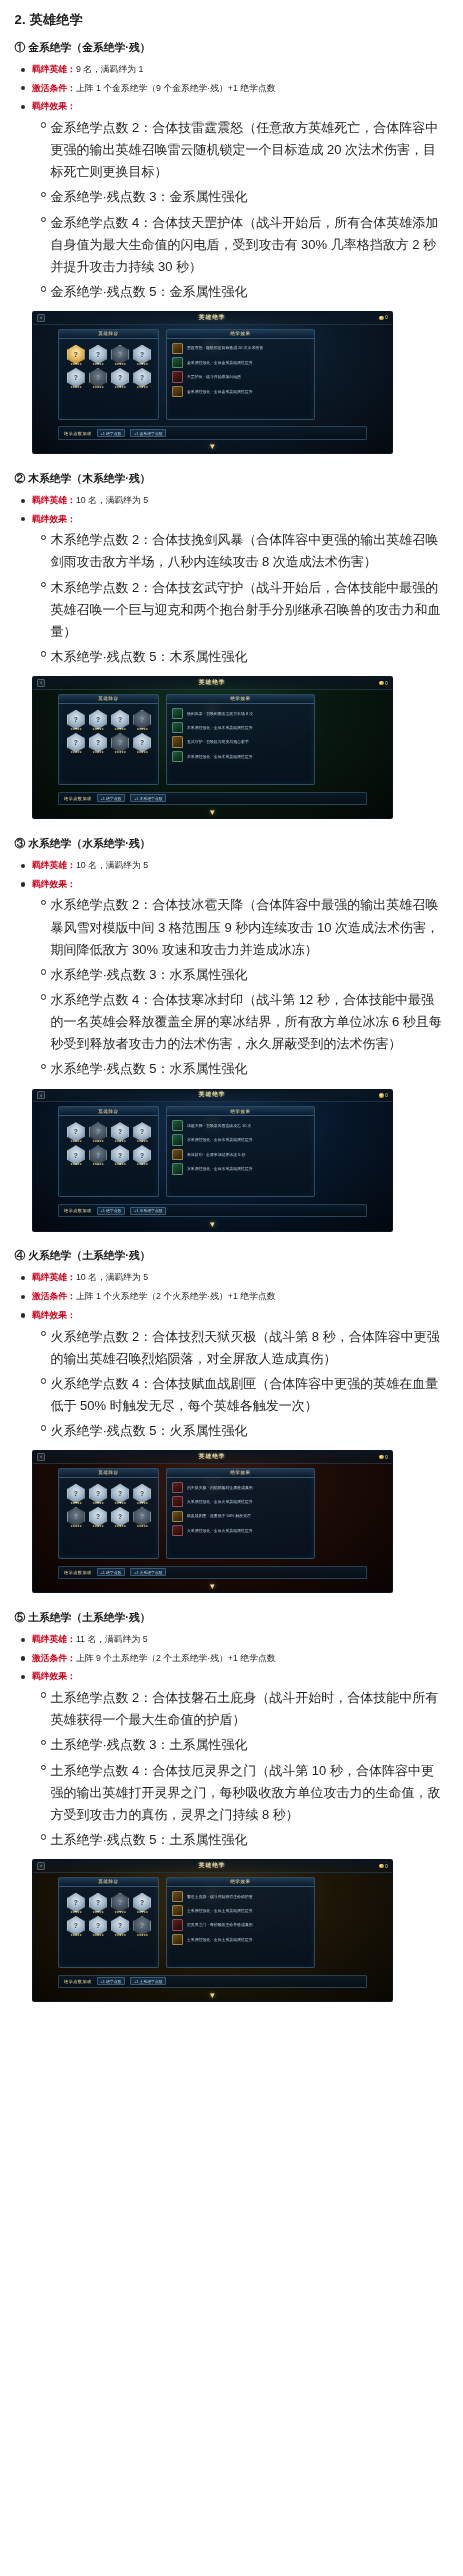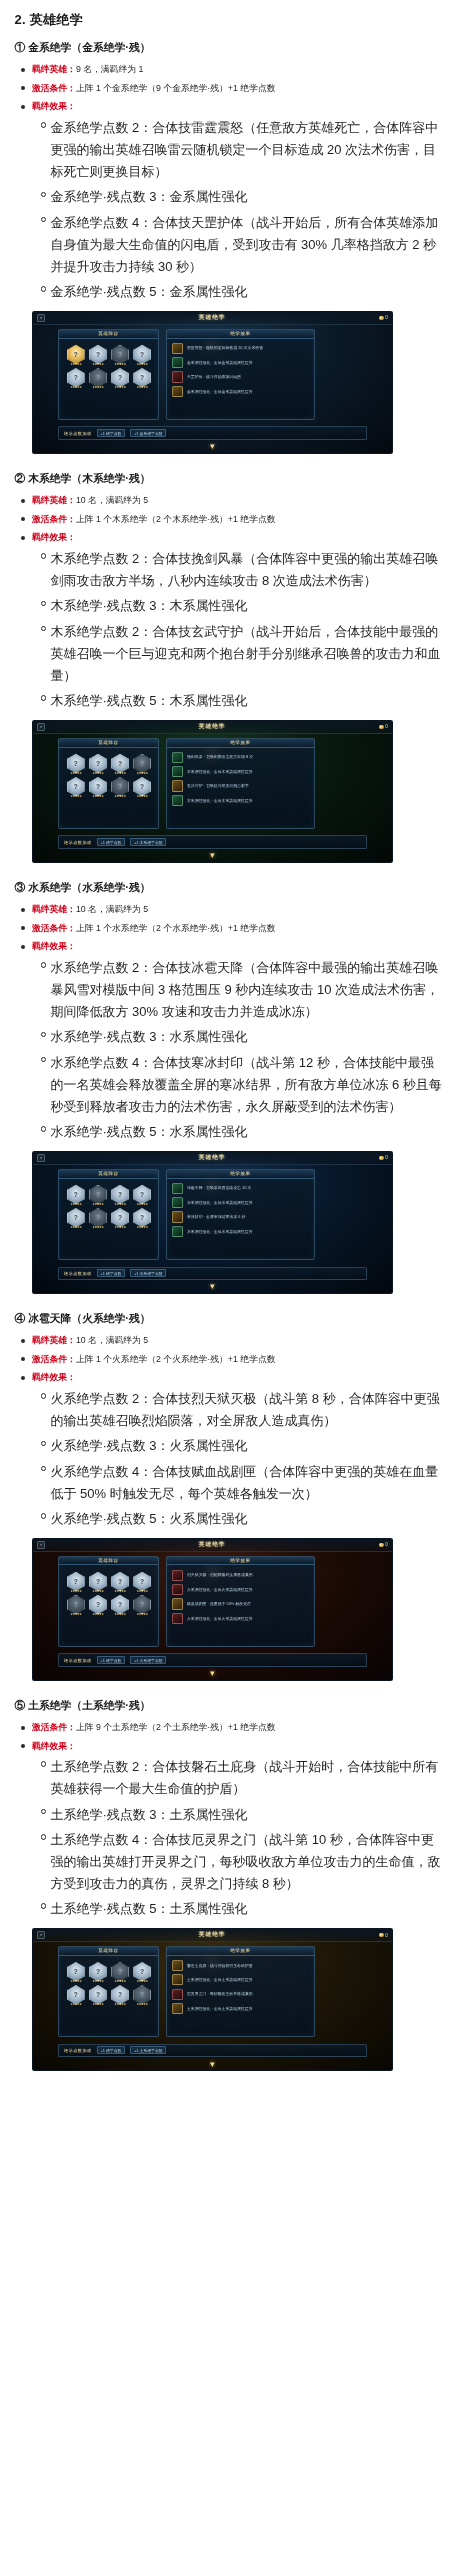--- a/index.html
+++ b/index.html
@@ -323,27 +323,23 @@
     </div>
   </div>
 
   <div class="section">
     <div class="section-title">② 木系绝学（木系绝学·残）</div>
     <ul class="bullets">
       <li class="lvl1">
         <span class="lbl">羁绊英雄：</span><span>10 名，满羁绊为 5</span>
       </li>
       <li class="lvl1">
-        <span class="lbl">激活条件：</span><span>上阵 1 个木系绝学（2 个木系绝学·残）+1 绝学点数</span>
-      </li>
-      <li class="lvl1">
         <span class="lbl">羁绊效果：</span>
         <ul class="sub">
           <li class="lvl2">木系绝学点数 2：合体技挽剑风暴（合体阵容中更强的输出英雄召唤剑雨攻击敌方半场，八秒内连续攻击 8 次造成法术伤害）</li>
-          <li class="lvl2">木系绝学·残点数 3：木系属性强化</li>
           <li class="lvl2">木系绝学点数 2：合体技玄武守护（战斗开始后，合体技能中最强的英雄召唤一个巨与迎克和两个抱台射手分别继承召唤兽的攻击力和血量）</li>
           <li class="lvl2">木系绝学·残点数 5：木系属性强化</li>
         </ul>
       </li>
     </ul>
     <div class="shot-wrap">
       <div class="shot wood">
         <div class="shot-topbar">
           <div class="shot-back">‹</div>
           <div class="shot-title">英雄绝学</div>
@@ -421,23 +417,20 @@
     </div>
   </div>
 
   <div class="section">
     <div class="section-title">③ 水系绝学（水系绝学·残）</div>
     <ul class="bullets">
       <li class="lvl1">
         <span class="lbl">羁绊英雄：</span><span>10 名，满羁绊为 5</span>
       </li>
       <li class="lvl1">
-        <span class="lbl">激活条件：</span><span>上阵 1 个水系绝学（2 个水系绝学·残）+1 绝学点数</span>
-      </li>
-      <li class="lvl1">
         <span class="lbl">羁绊效果：</span>
         <ul class="sub">
           <li class="lvl2">水系绝学点数 2：合体技冰雹天降（合体阵容中最强的输出英雄召唤暴风雪对模版中间 3 格范围压 9 秒内连续攻击 10 次造成法术伤害，期间降低敌方 30% 攻速和攻击力并造成冰冻）</li>
           <li class="lvl2">水系绝学·残点数 3：水系属性强化</li>
           <li class="lvl2">水系绝学点数 4：合体技寒冰封印（战斗第 12 秒，合体技能中最强的一名英雄会释放覆盖全屏的寒冰结界，所有敌方单位冰冻 6 秒且每秒受到释放者攻击力的法术伤害，永久屏蔽受到的法术伤害）</li>
           <li class="lvl2">水系绝学·残点数 5：水系属性强化</li>
         </ul>
       </li>
     </ul>
     <div class="shot-wrap">
@@ -513,33 +506,32 @@
           <span class="bb-label">绝学点数加成</span>
           <span class="bb-chip">+1 绝学点数</span>
           <span class="bb-chip">+1 水系绝学点数</span>
         </div>
         <div class="chev">▼</div>
       </div>
     </div>
   </div>
 
   <div class="section">
-    <div class="section-title">④ 冰雹天降（火系绝学·残）</div>
+    <div class="section-title">④ 火系绝学（土系绝学·残）</div>
     <ul class="bullets">
       <li class="lvl1">
         <span class="lbl">羁绊英雄：</span><span>10 名，满羁绊为 5</span>
       </li>
       <li class="lvl1">
         <span class="lbl">激活条件：</span><span>上阵 1 个火系绝学（2 个火系绝学·残）+1 绝学点数</span>
       </li>
       <li class="lvl1">
         <span class="lbl">羁绊效果：</span>
         <ul class="sub">
           <li class="lvl2">火系绝学点数 2：合体技烈天狱灭极（战斗第 8 秒，合体阵容中更强的输出英雄召唤烈焰陨落，对全屏敌人造成真伤）</li>
-          <li class="lvl2">火系绝学·残点数 3：火系属性强化</li>
           <li class="lvl2">火系绝学点数 4：合体技赋血战剧匣（合体阵容中更强的英雄在血量低于 50% 时触发无尽，每个英雄各触发一次）</li>
           <li class="lvl2">火系绝学·残点数 5：火系属性强化</li>
         </ul>
       </li>
     </ul>
     <div class="shot-wrap">
       <div class="shot fire">
         <div class="shot-topbar">
           <div class="shot-back">‹</div>
           <div class="shot-title">英雄绝学</div>
@@ -614,20 +606,23 @@
         </div>
         <div class="chev">▼</div>
       </div>
     </div>
   </div>
 
   <div class="section">
     <div class="section-title">⑤ 土系绝学（土系绝学·残）</div>
     <ul class="bullets">
       <li class="lvl1">
+        <span class="lbl">羁绊英雄：</span><span>11 名，满羁绊为 5</span>
+      </li>
+      <li class="lvl1">
         <span class="lbl">激活条件：</span><span>上阵 9 个土系绝学（2 个土系绝学·残）+1 绝学点数</span>
       </li>
       <li class="lvl1">
         <span class="lbl">羁绊效果：</span>
         <ul class="sub">
           <li class="lvl2">土系绝学点数 2：合体技磐石土庇身（战斗开始时，合体技能中所有英雄获得一个最大生命值的护盾）</li>
           <li class="lvl2">土系绝学·残点数 3：土系属性强化</li>
           <li class="lvl2">土系绝学点数 4：合体技厄灵界之门（战斗第 10 秒，合体阵容中更强的输出英雄打开灵界之门，每秒吸收敌方单位攻击力的生命值，敌方受到攻击力的真伤，灵界之门持续 8 秒）</li>
           <li class="lvl2">土系绝学·残点数 5：土系属性强化</li>
         </ul>

